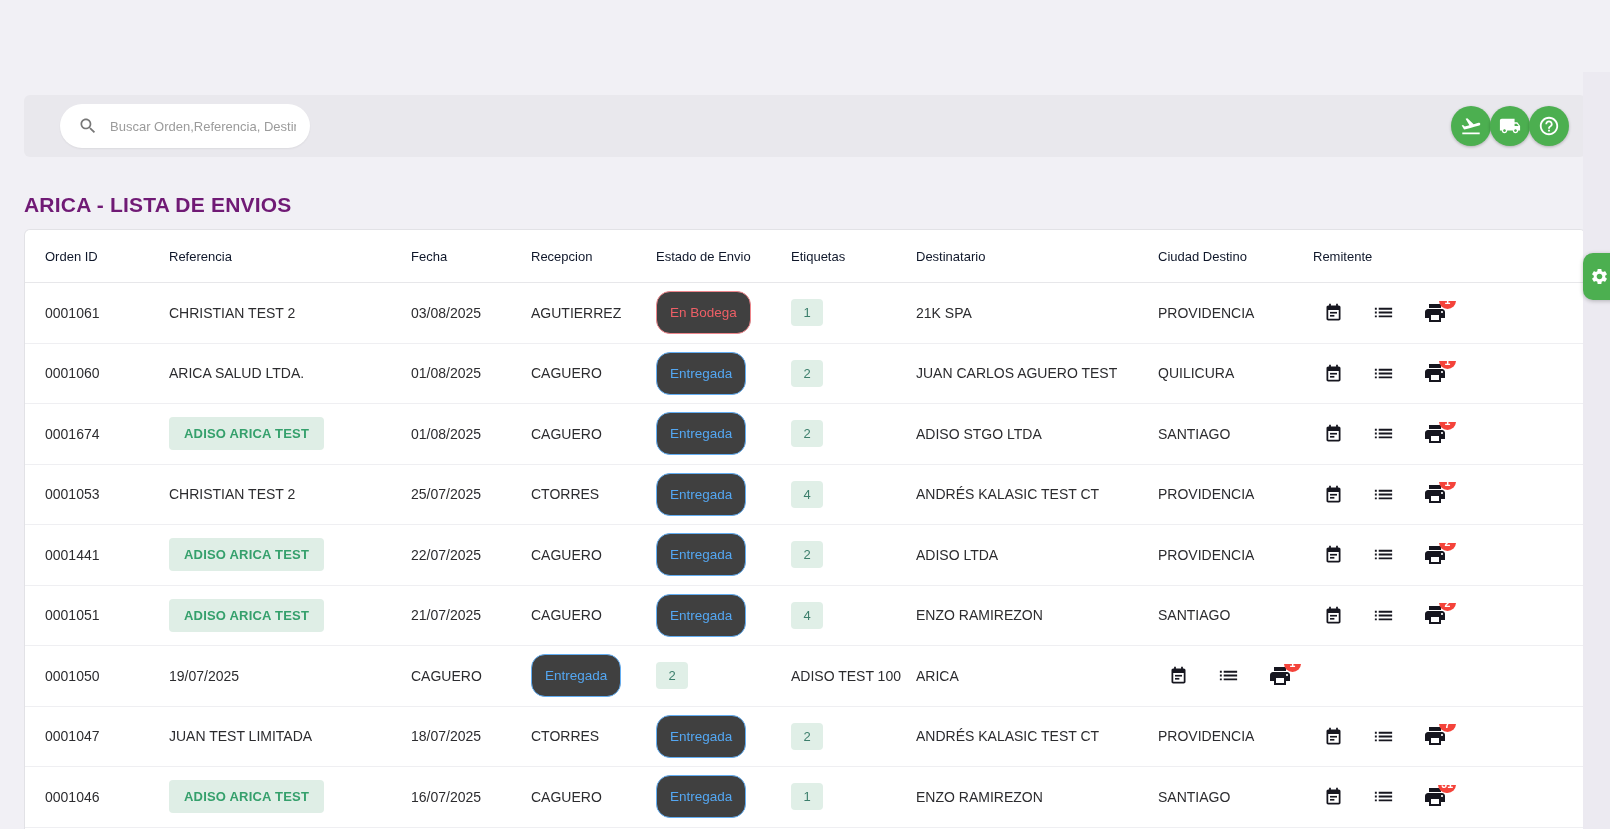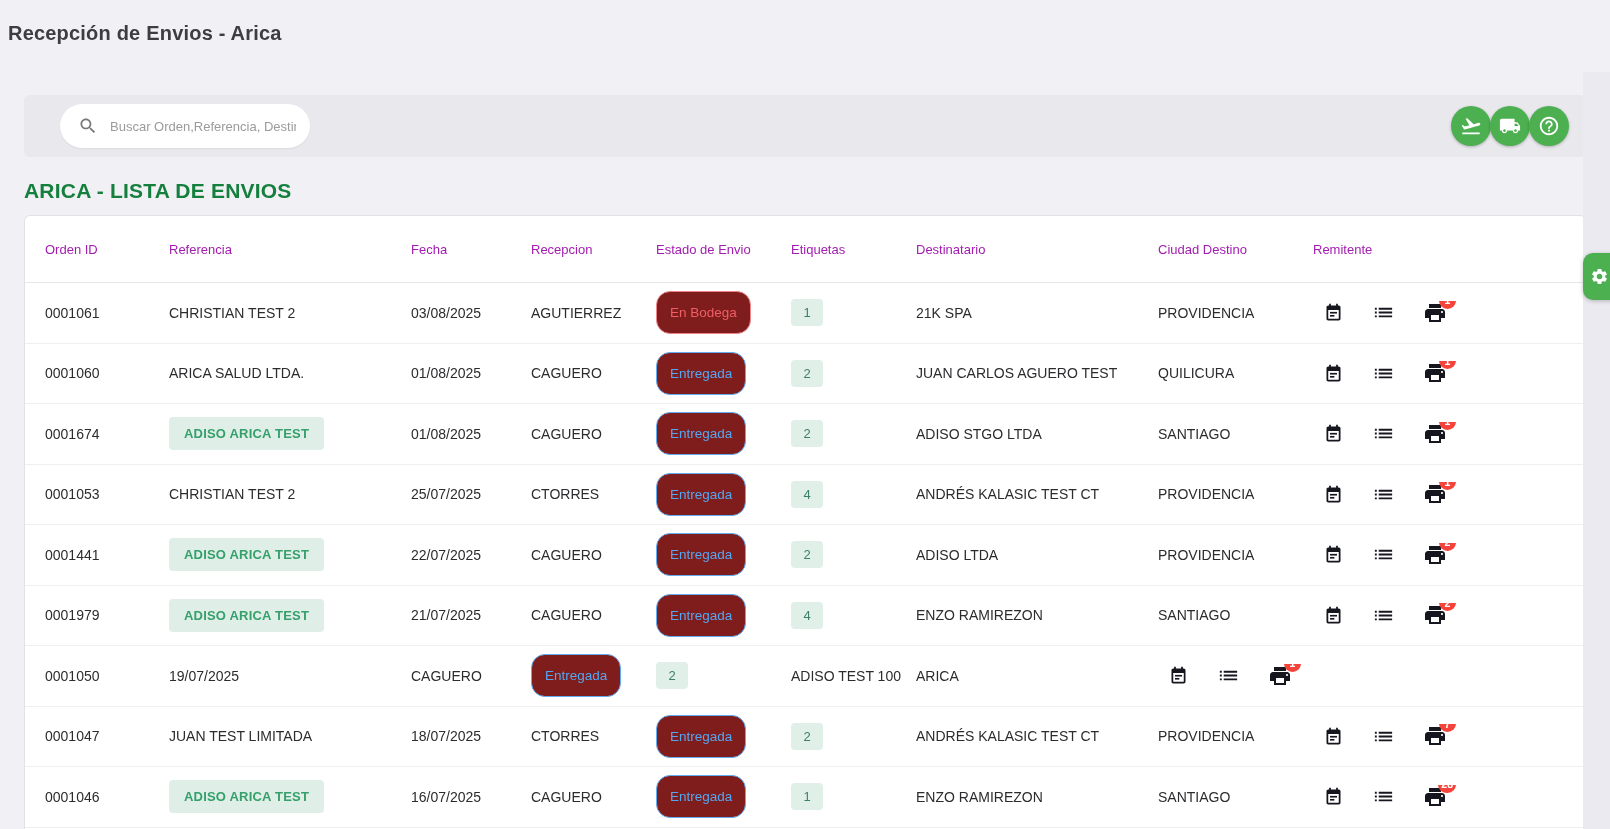--- a/index.html
+++ b/index.html
@@ -39,44 +39,44 @@
     font-family:inherit; background:transparent;
   }
   .search-pill input::placeholder{ color:#9b9b9b; }
   .toolbar-actions{ display:flex; }
   .circle-btn{
     width:40px; height:40px; border-radius:50%; border:none; cursor:pointer;
     background:#4CAF50; color:#fff; display:flex; align-items:center; justify-content:center;
     box-shadow:0 1px 3px rgba(0,0,0,.25); margin-left:-1px;
   }
   .section-title{
-    margin:20px 0 10px; font-size:21px; font-weight:700; color:#15803d;
+    margin:34px 0 10px; font-size:21px; font-weight:700; color:#701a75;
     letter-spacing:.2px; line-height:28px;
   }
   
   .table-card{
     background:#fff; border:1px solid #e2e2e6; border-bottom:none;
     border-radius:6px 6px 0 0; height:616px; overflow:hidden;
   }
   .thead,.trow{
     display:grid;
     grid-template-columns:124px 242px 120px 125px 135px 125px 242px 155px 1fr;
     align-items:center; padding-left:20px;
   }
-  .thead{ height:67px; font-size:13px; color:#a21caf; border-bottom:1px solid #e7e7ea; }
+  .thead{ height:53px; font-size:13px; color:#0f172a; border-bottom:1px solid #e7e7ea; }
   .trow{ height:60.5px; border-bottom:1px solid #efeff2; font-size:14px; color:#2c2c2f; }
   .td{ overflow:hidden; white-space:nowrap; padding-right:8px; }
   .remit.plain{ background:none; }
   .remit.tag{
     display:inline-block; background:#dfeee6; color:#35a06c; font-weight:700;
     font-size:13px; padding:9px 15px; border-radius:4px; letter-spacing:.2px;
   }
   .estado{
     display:inline-block; border:1.5px solid; border-radius:14px;
-    padding:13px 13px; font-size:13.5px; background:#7f1d1d;
+    padding:13px 13px; font-size:13.5px; background:#404040;
   }
   .estado.bodega{ color:#ee5f66; border-color:#ee858b; }
   .estado.entregada{ color:#54a7f2; border-color:#63aef3; }
   .etiq{
     display:inline-flex; align-items:center; justify-content:center;
     min-width:32px; height:27px; padding:0 6px; border-radius:4px;
     background:#e0efe7; color:#3c7f6c; font-size:13px;
   }
   .c-acciones{ display:flex; align-items:center; gap:28px; padding-left:10px; }
   .icon-btn{
@@ -94,21 +94,20 @@
     position:absolute; top:253px; right:-13px; width:40px; height:47px;
     background:#4CAF50; border:none; border-radius:10px; color:#fff; cursor:pointer;
     display:flex; align-items:center; justify-content:flex-start; padding-left:7px;
     box-shadow:0 1px 4px rgba(0,0,0,.25);
   }
 </style>
 </head>
 <body>
 
 <header class="topbar">
-  <h1 class="page-title">Recepción de Envios - Arica</h1>
 </header>
 
 <main class="content">
 
   <div class="toolbar-panel">
     <div class="search-pill">
       <span style="display:flex">
         <svg width="20" height="20" viewBox="0 0 24 24">
             <path fill="currentColor" d="M15.5 14h-.79l-.28-.27C15.41 12.59 16 11.11 16 9.5 16 5.91 13.09 3 9.5 3S3 5.91 3 9.5 5.91 16 9.5 16c1.61 0 3.09-.59 4.23-1.57l.27.28v.79l5 4.99L20.49 19l-4.99-5zm-6 0C7.01 14 5 11.99 5 9.5S7.01 5 9.5 5 14 7.01 14 9.5 11.99 14 9.5 14z"></path>
           </svg>
@@ -364,21 +363,21 @@
           <svg width="24" height="24" viewBox="0 0 24 24">
                   <path fill="currentColor" d="M19 8H5c-1.66 0-3 1.34-3 3v6h4v4h12v-4h4v-6c0-1.66-1.34-3-3-3zm-3 11H8v-5h8v5zm3-7c-.55 0-1-.45-1-1s.45-1 1-1 1 .45 1 1-.45 1-1 1zm-1-9H6v4h12V3z"></path>
                 </svg>
         </span>
         <span class="count">2</span>
       </button>
     </div>
   </div>
 
   <div class="trow">
-    <div class="td">0001979</div>
+    <div class="td">0001051</div>
     <div class="td">
       <span class="remit tag">ADISO ARICA TEST</span>
     </div>
     <div class="td">21/07/2025</div>
     <div class="td">CAGUERO</div>
     <div class="td">
       <span class="estado entregada">Entregada</span>
     </div>
     <div class="td">
       <span class="etiq">4</span>
@@ -527,21 +526,21 @@
                   <path fill="currentColor" d="M3 13h2v-2H3v2zm0 4h2v-2H3v2zm0-8h2V7H3v2zm4 4h14v-2H7v2zm0 4h14v-2H7v2zM7 7v2h14V7H7z"></path>
                 </svg>
         </span>
       </button>
       <button class="icon-btn">
         <span style="display:flex">
           <svg width="24" height="24" viewBox="0 0 24 24">
                   <path fill="currentColor" d="M19 8H5c-1.66 0-3 1.34-3 3v6h4v4h12v-4h4v-6c0-1.66-1.34-3-3-3zm-3 11H8v-5h8v5zm3-7c-.55 0-1-.45-1-1s.45-1 1-1 1 .45 1 1-.45 1-1 1zm-1-9H6v4h12V3z"></path>
                 </svg>
         </span>
-        <span class="count">28</span>
+        <span class="count">31</span>
       </button>
     </div>
   </div>
 </div>
   </section>
 </main>
 
 <aside class="right-rail"></aside>
 <button class="gear-tab">
   <span style="display:flex">

